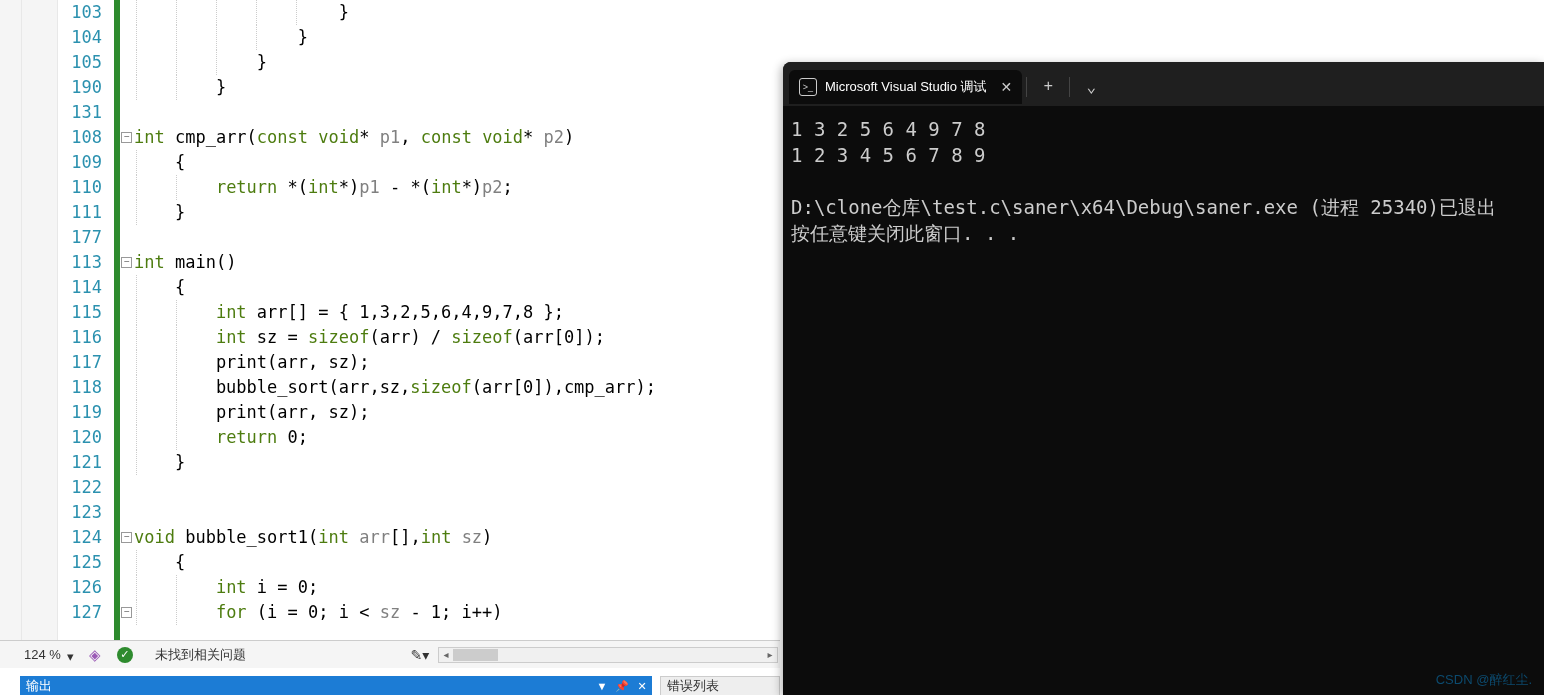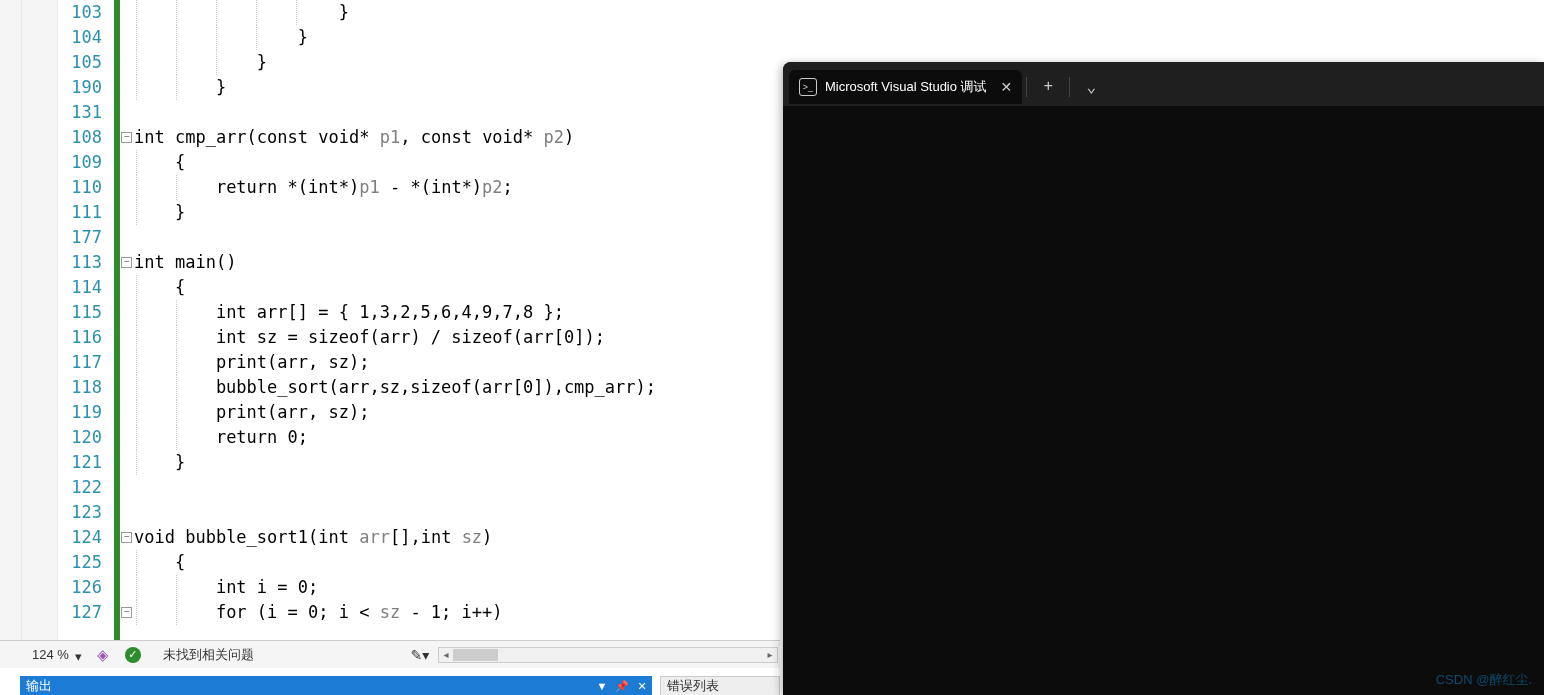--- a/index.html
+++ b/index.html
@@ -11,25 +11,25 @@
 .gutter-bar { width: 18px; background: #f5f5f5; border-right: 1px solid #e8e8e8; position: relative; }
 .line-numbers { width: 56px; background: #fff; text-align: right; color: #2b91af; font-size: 17px; line-height: 25px; padding-right: 12px; padding-left: 6px; font-family: Consolas, monospace; }
 .line-numbers div { height: 25px; }
 .change-bar { width: 6px; background: #2e8b2e; }
 .fold-col { width: 14px; background: #fff; position: relative; }
 .fold-col .fold { position: absolute; left: 1px; width: 11px; height: 11px; border: 1px solid #999; background: #fff; font-size: 10px; text-align: center; line-height: 9px; color: #666; cursor: pointer; }
 .code-content { flex: 1; background: #fff; font-size: 17px; line-height: 25px; white-space: pre; font-family: Consolas, monospace; position: relative; }
 .code-content .line { height: 25px; position: relative; }
 .code-content .guide { border-left: 1px dotted #ccc; display: inline-block; width: 1px; height: 25px; position: absolute; }
 
-.kw { color: #000000; }
+.kw { color: #4d7c0f; }
 .param { color: #808080; }
 
 .editor-footer { position: absolute; left: 0; top: 640px; width: 780px; height: 28px; background: #f5f5f5; border-top: 1px solid #ccc; display: flex; align-items: center; font-size: 13px; color: #333; font-family: 'Segoe UI', sans-serif; }
-.zoom { padding: 0 6px 0 32px; }
+.zoom { padding: 0 6px 0 24px; }
 .zoom-dd { width: 12px; height: 12px; display: inline-block; }
 .bulb { width: 20px; height: 20px; margin-left: 6px; display: flex; align-items: center; justify-content: center; color: #9b59b6; font-size: 15px; }
 .status-ok { width: 16px; height: 16px; border-radius: 50%; background: #2e8b2e; color: #fff; display: flex; align-items: center; justify-content: center; font-size: 11px; margin-left: 12px; }
 .status-text { margin-left: 22px; }
 .brush { margin-left: auto; margin-right: 8px; width: 20px; height: 20px; display: flex; align-items: center; justify-content: center; font-size: 14px; }
 .hscroll { width: 340px; height: 16px; background: #f0f0f0; border: 1px solid #ccc; margin-right: 2px; position: relative; }
 .hscroll .thumb { position: absolute; left: 14px; top: 1px; width: 45px; height: 12px; background: #ccc; }
 .hscroll .arrow { position: absolute; top: 0; width: 14px; height: 14px; font-size: 10px; text-align: center; line-height: 14px; color: #666; }
 
 .output-header { position: absolute; left: 20px; top: 676px; width: 632px; height: 20px; background: #1c7cd5; color: #fff; font-size: 13px; font-family: 'Microsoft YaHei', sans-serif; display: flex; align-items: center; padding-left: 6px; }
@@ -125,15 +125,20 @@
     <div class="console-tab">
       <span class="tab-icon">&gt;_</span>
       <span>Microsoft Visual Studio 调试</span>
       <span class="tab-close">✕</span>
     </div>
     <div class="sep"></div>
     <div class="new-tab">+</div>
     <div class="sep"></div>
     <div class="tab-menu">⌄</div>
   </div>
+  <div class="console-body" id="consolebody">1 3 2 5 6 4 9 7 8
+1 2 3 4 5 6 7 8 9
+
+D:\clone仓库\test.c\saner\x64\Debug\saner.exe (进程 25340)已退出
+按任意键关闭此窗口. . .</div>
 </div>
 
 <div class="watermark">CSDN @醉红尘.</div>
 
 </body></html>

